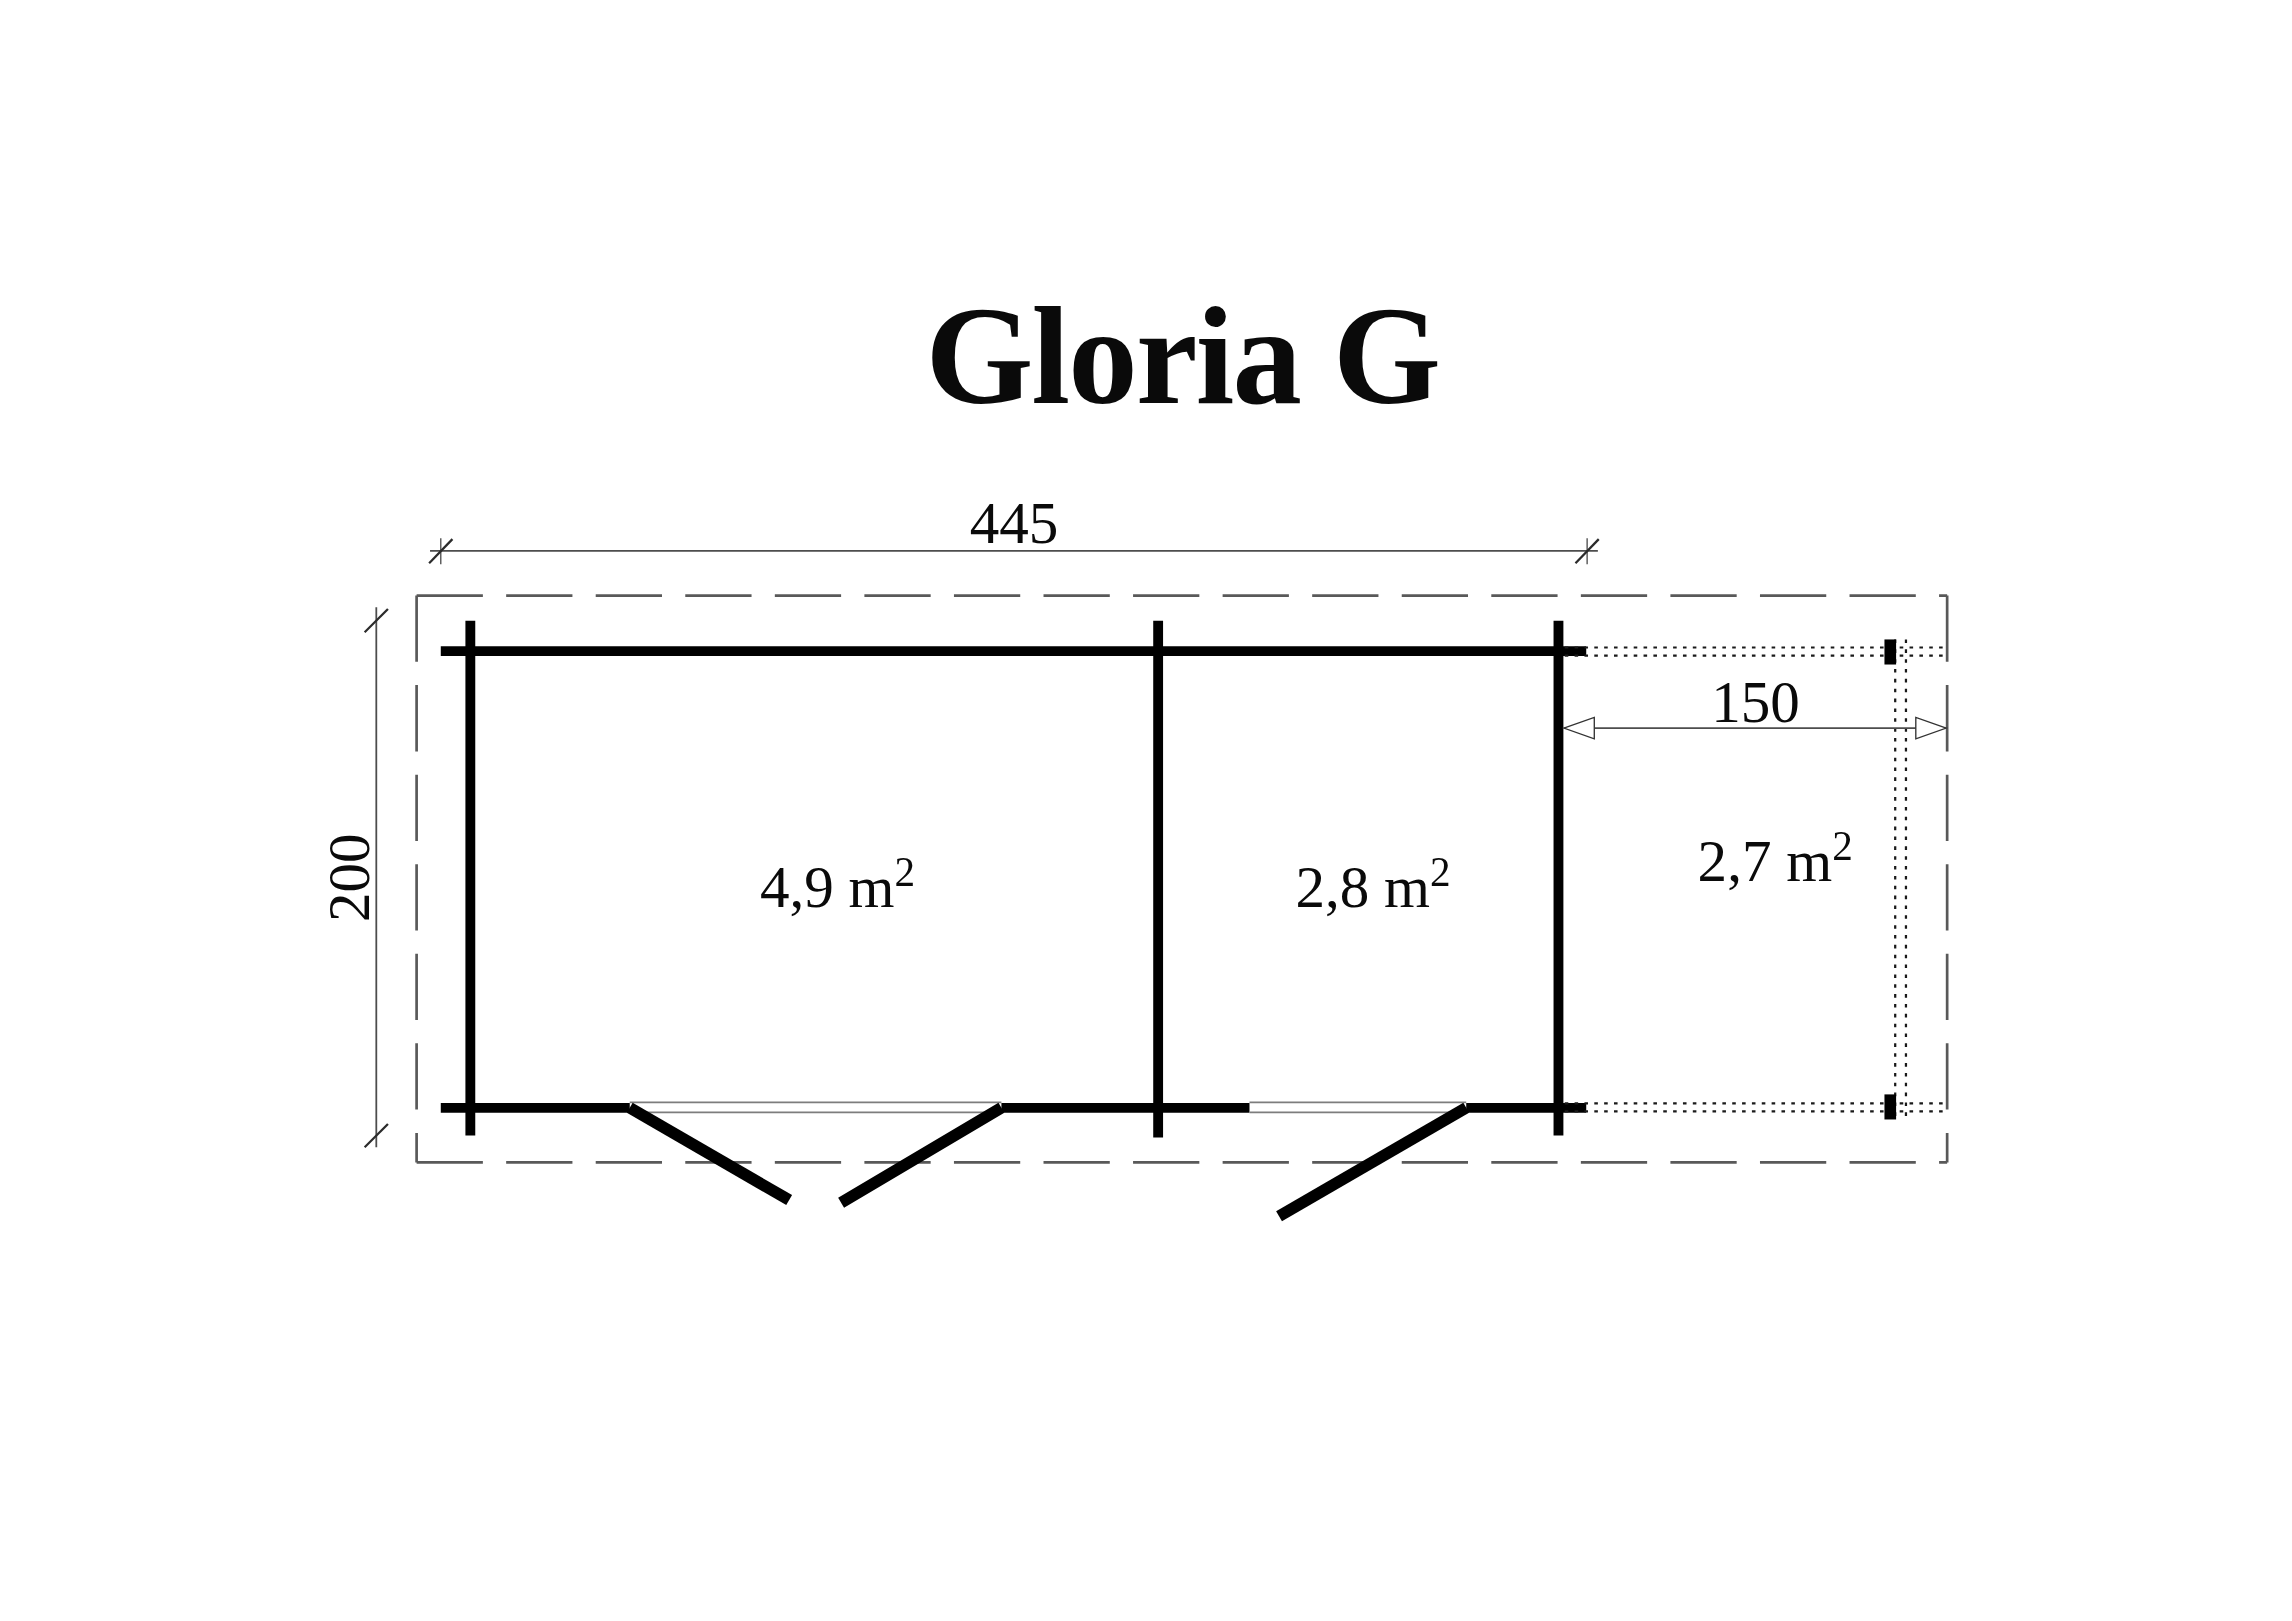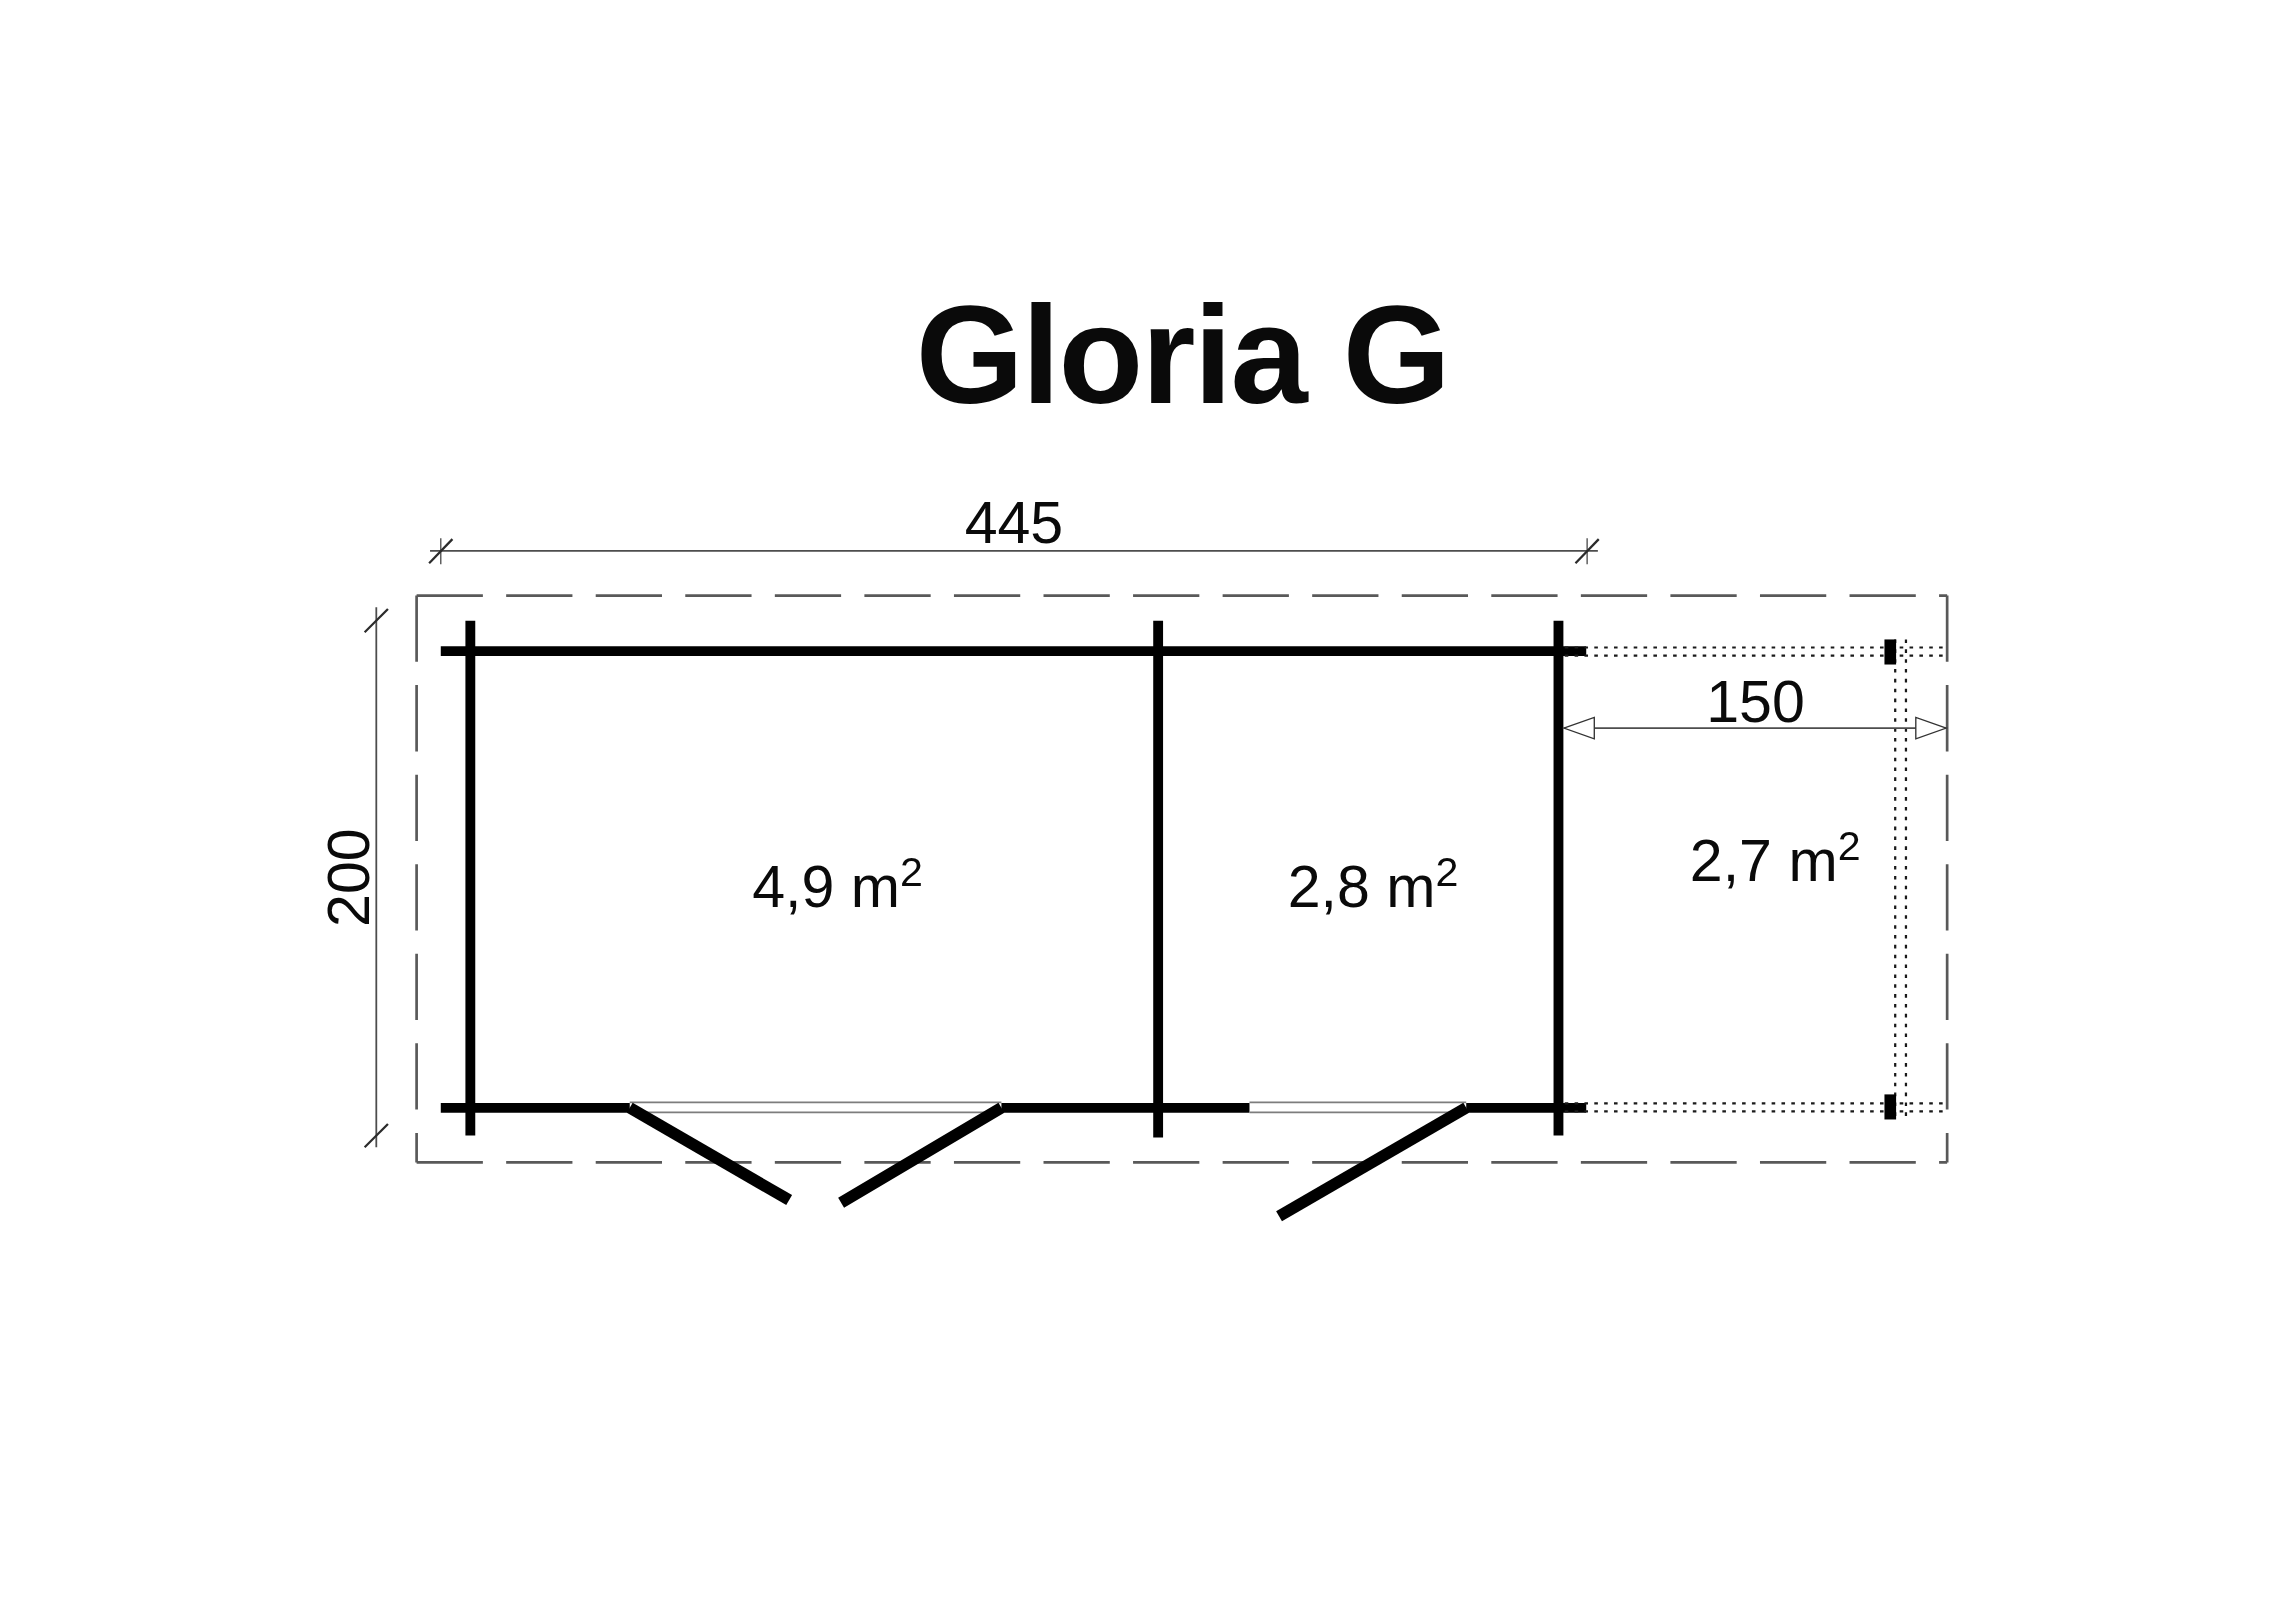--- a/index.html
+++ b/index.html
@@ -9,20 +9,21 @@
     width: 2293px;
     height: 1621px;
     font-family: "Liberation Sans", "DejaVu Sans", sans-serif;
   }
   #stage {
     position: relative;
     width: 2293px;
     height: 1621px;
     background: #ffffff;
     overflow: hidden;
+    font-family: Liberation Serif, serif;
   }
   svg { position: absolute; top: 0; left: 0; }
   text { fill: #0a0a0a; }
   .title-text {
     font-size: 155px;
     font-weight: bold;
     letter-spacing: -2px;
   }
   .dim-text { font-size: 66px; font-weight: 400; }
   .room-text { font-size: 66px; font-weight: 400; }

